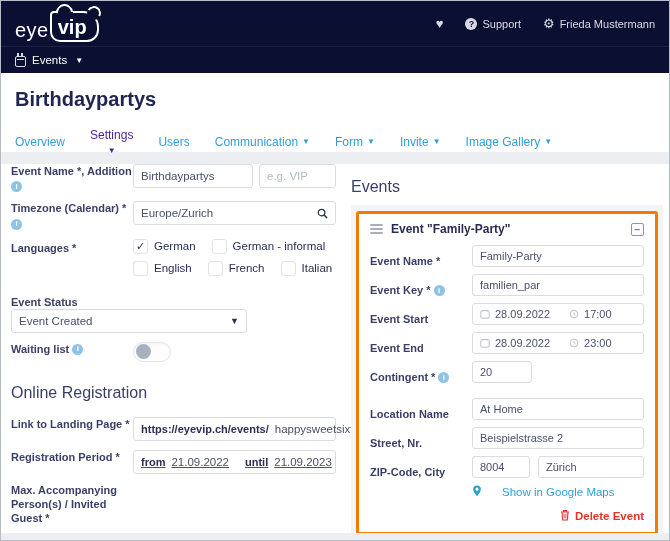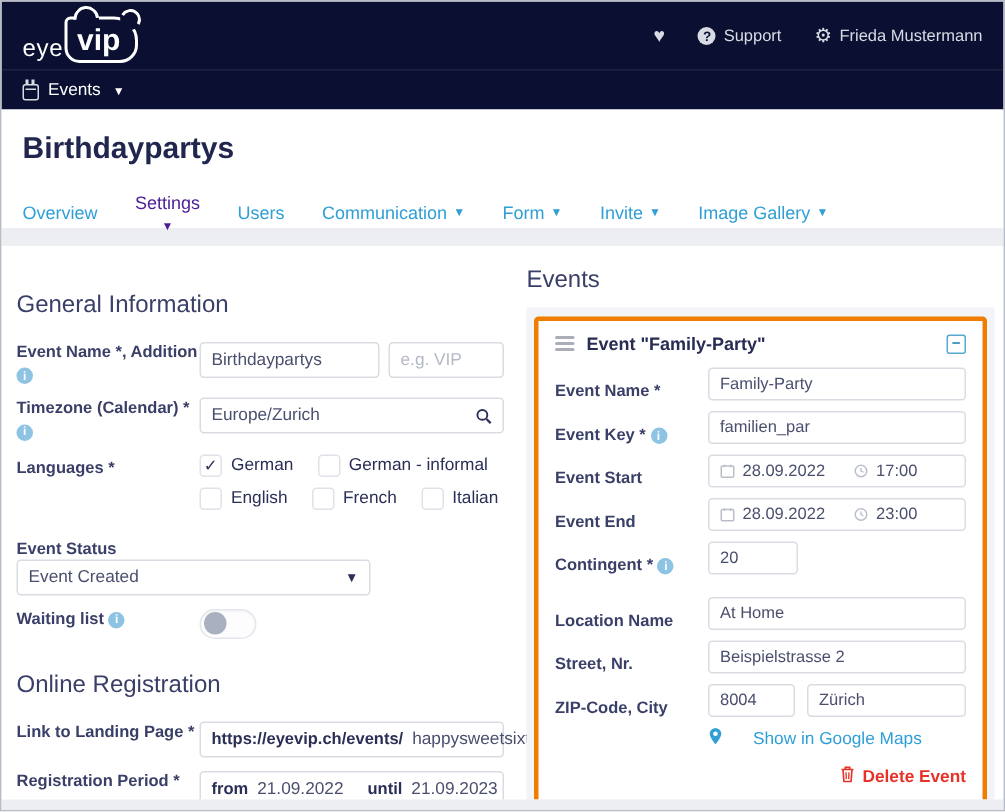--- a/index.html
+++ b/index.html
@@ -3,21 +3,21 @@
 <meta charset="utf-8">
 <style>
   * { margin:0; padding:0; box-sizing:border-box; }
   html,body { background:#fff; }
   body { font-family:"Liberation Sans", sans-serif; }
   .window { position:relative; width:670px; height:541px; border:1px solid #b7bbc5; overflow:hidden; background:#fff; }
 
   
   .topbar { height:45px; background:#0b1032; display:flex; align-items:center; padding:0 14px; }
   .logo { position:relative; display:flex; align-items:flex-end; color:#fff; margin-top:6px; }
-  .logo .eye { font-size:16px; font-weight:400; letter-spacing:.5px; }
+  .logo .eye { font-size:20px; font-weight:400; letter-spacing:.5px; }
   .logo .cloud { position:relative; padding:3px 10px 1px 6px; border:2px solid #fff; border-radius:4px 14px 12px 10px / 4px 16px 12px 10px; border-top-right-radius:16px; margin-left:1px; }
   .logo .cloud:before { content:""; position:absolute; top:-9px; left:4px; width:13px; height:13px; border:2px solid #fff; border-radius:50%; border-bottom-color:transparent; border-right-color:transparent; transform:rotate(40deg); background:#0b1032; }
   .logo .cloud:after { content:""; position:absolute; top:-7px; right:-4px; width:10px; height:10px; border:2px solid #fff; border-radius:50%; border-bottom-color:transparent; border-left-color:transparent; transform:rotate(-15deg); background:#0b1032; }
   .logo .vip { position:relative; font-size:20px; font-weight:700; z-index:2; }
   .top-right { margin-left:auto; display:flex; align-items:center; gap:22px; color:#d9dbe4; font-size:11px; }
   .top-item { display:flex; align-items:center; gap:5px; cursor:pointer; }
   .heart { font-size:13px; color:#d9dbe4; }
   .qmark { width:12px; height:12px; border-radius:50%; background:#d9dbe4; color:#0b1032; font-size:9px; font-weight:700; display:flex; align-items:center; justify-content:center; }
   .gear { font-size:13px; color:#d9dbe4; }
 
@@ -140,21 +140,20 @@
           <span>Image Gallery</span>
           <span class="chev">▼</span>
         </span>
     </div>
   </div>
   <div class="grayband"></div>
 
   <div class="content">
 
     <div class="left-col">
-      <div class="section-h" style="margin:31px 0 15px;">General Information</div>
 
       <div class="frow">
         <span class="flabel">
             <span>Event Name *, Addition</span>
             <i class="info">i</i>
           </span>
         <div class="inp" style="width:120px;">Birthdaypartys</div>
         <div class="inp ph" style="width:77px; margin-left:6px;">e.g. VIP</div>
       </div>
 
@@ -227,21 +226,21 @@
       <div class="frow">
         <span class="flabel">Link to Landing Page *</span>
         <div class="inp" style="width:203px;">
           <span class="pfx">https://eyevip.ch/events/</span>
           <span class="inval">happysweetsixty</span>
         </div>
       </div>
 
       <div class="frow">
         <span class="flabel">Registration Period *</span>
-        <div class="inp" style="width:203px;">
+        <div class="inp" style="width:203px;text-decoration:underline;">
           <span class="pfx">from</span>
           <span class="inval">21.09.2022</span>
           <span class="pfx" style="margin-left:16px;">until</span>
           <span class="inval">21.09.2023</span>
         </div>
       </div>
 
       <div class="frow">
         <span class="flabel">Max. Accompanying Person(s) / Invited Guest *</span>
 

